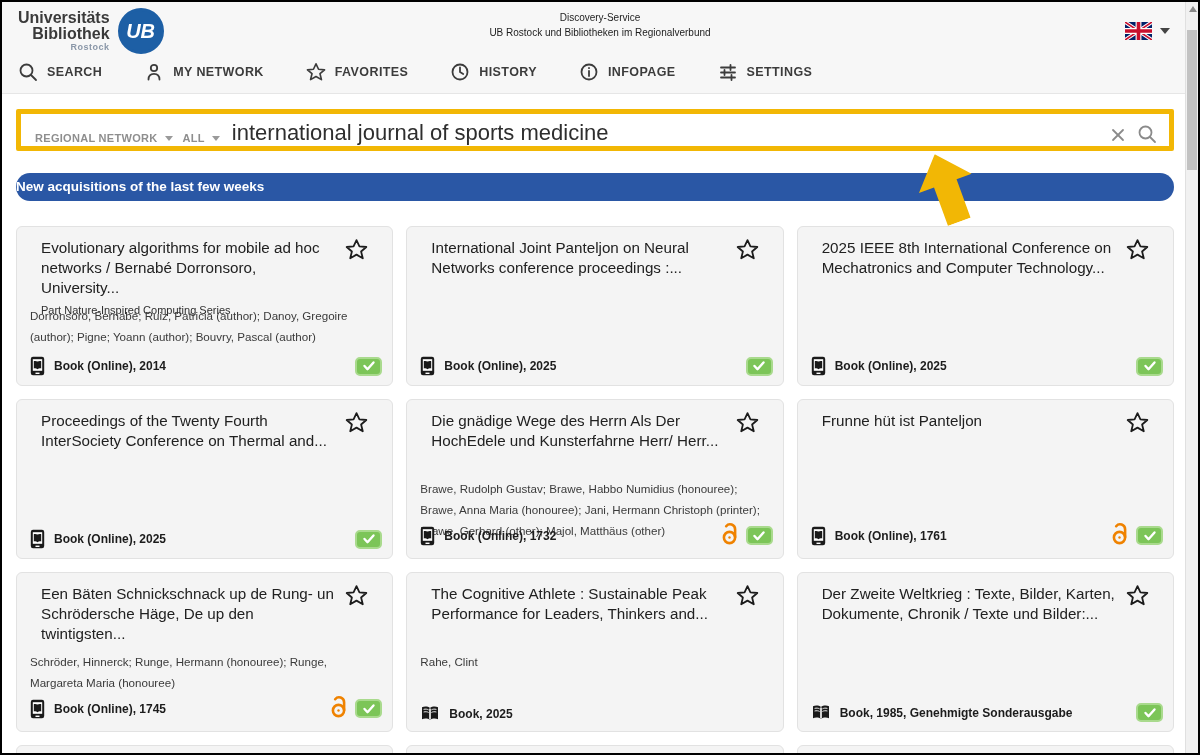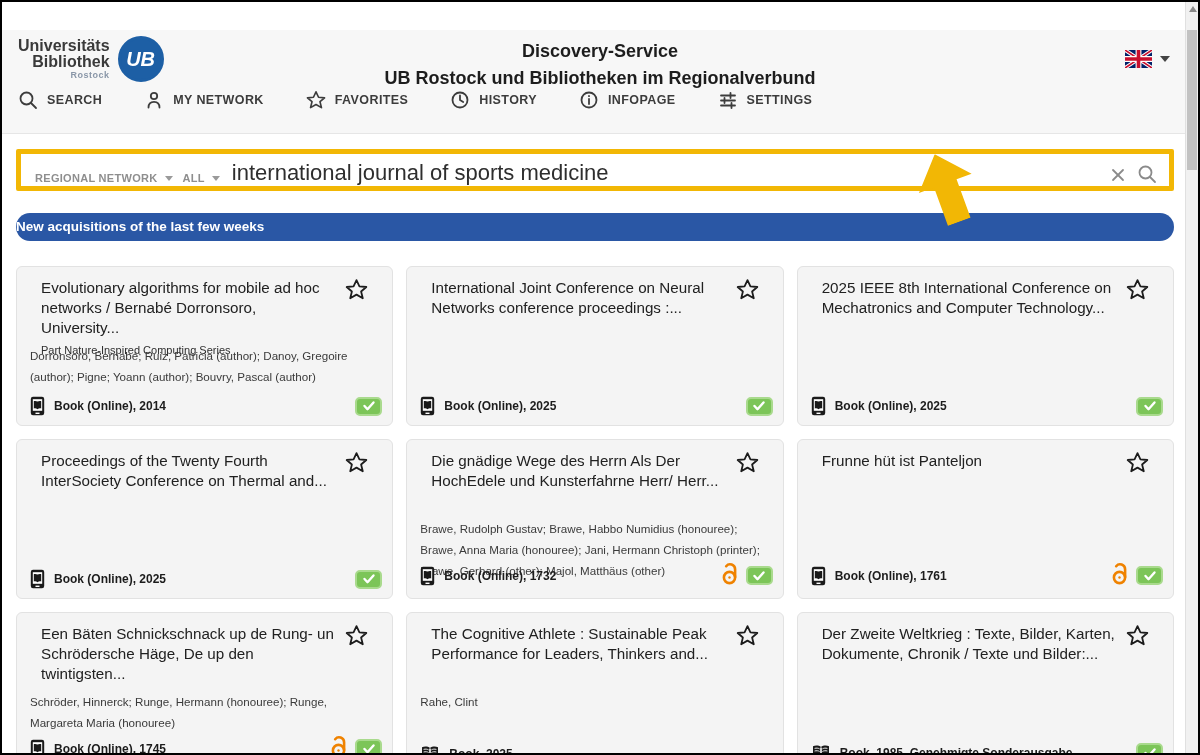--- a/index.html
+++ b/index.html
@@ -1,29 +1,29 @@
 <!DOCTYPE html>
 <html style="--accent-yellow: #f2b705; --banner-blue: #2a57a5; --logo-blue: #1d5fa5; --check-green: #7cc558; --oa-orange: #ef8200;"><head>
 <meta charset="utf-8">
 <style>
   html,body{margin:0;padding:0;background:#888;}
   *{box-sizing:border-box;}
   .page{position:relative;width:1200px;height:755px;background:#fff;border:2px solid #000;
         overflow:hidden;font-family:"Liberation Sans",sans-serif;color:#222;}
   
-  .header{position:relative;height:104px;background:#f7f7f7;border-bottom:1px solid #e6e6e6;margin-top:28px;}
+  .header{position:relative;height:92px;background:#f7f7f7;border-bottom:1px solid #e6e6e6;}
   .brand{position:absolute;left:16px;top:6px;display:flex;align-items:center;gap:8px;}
   .brand-text{text-align:right;line-height:1.02;}
   .brand-line{font-size:16px;font-weight:bold;color:#3a3a3a;}
   .brand-city{font-size:9px;color:#8a97a8;font-weight:bold;letter-spacing:.5px;}
   .brand-logo{width:46px;height:46px;border-radius:50%;background:var(--logo-blue,#1d5fa5);
               display:flex;align-items:center;justify-content:center;color:#fff;
               font-weight:bold;font-size:20px;font-style:italic;border:3px solid var(--logo-blue,#1d5fa5);}
   .site-title{position:absolute;left:0;right:0;top:8px;text-align:center;line-height:1.5;}
-  .site-title div{font-size:18px;font-weight:bold;color:#1d1d1d;}
+  .site-title div{font-size:10px;font-weight:normal;color:#1d1d1d;}
   .lang{position:absolute;right:28px;top:20px;display:flex;align-items:center;gap:8px;cursor:pointer;}
   .caret{width:0;height:0;border-left:5px solid transparent;border-right:5px solid transparent;
          border-top:6px solid #444;display:inline-block;}
   .caret.gray{border-top-color:#9a9a9a;border-left-width:4px;border-right-width:4px;border-top-width:5px;}
   
   .nav{position:absolute;left:14px;top:56px;display:flex;gap:38px;align-items:center;}
   .nav-item{display:flex;align-items:center;gap:9px;background:none;border:none;cursor:pointer;
             font-family:"Liberation Sans",sans-serif;font-size:12.5px;font-weight:600;
             letter-spacing:.4px;color:#3c3c3c;padding:4px 2px;}
   .nav-item svg{stroke:#3c3c3c;fill:none;stroke-width:1.8;stroke-linecap:round;stroke-linejoin:round;}
@@ -203,21 +203,21 @@
           <span class="check-badge">
             <svg width="14" height="12" viewBox="0 0 14 12" fill="none" stroke="#fff" stroke-width="2.4" stroke-linecap="round" stroke-linejoin="round">
               <polyline points="2.5,6 5.5,9.2 11.5,2.5"></polyline>
             </svg>
           </span>
         </span>
       </div>
     </article>
       <article class="card">
       <div class="card-head">
-        <h3 class="card-title">International Joint Conference on Neural Networks conference proceedings :...</h3>
+        <h3 class="card-title">International Joint Panteljon on Neural Networks conference proceedings :...</h3>
         <button class="star-btn">
           <svg width="23" height="23" viewBox="0 0 22 22">
             <polygon points="11,2 13.8,8 20.4,8.6 15.4,12.9 17,19.4 11,15.9 5,19.4 6.6,12.9 1.6,8.6 8.2,8"></polygon>
           </svg>
         </button>
       </div>
 
       <div class="card-footer">
         <span class="media-icon">
           <svg width="15" height="20" viewBox="0 0 15 20">

